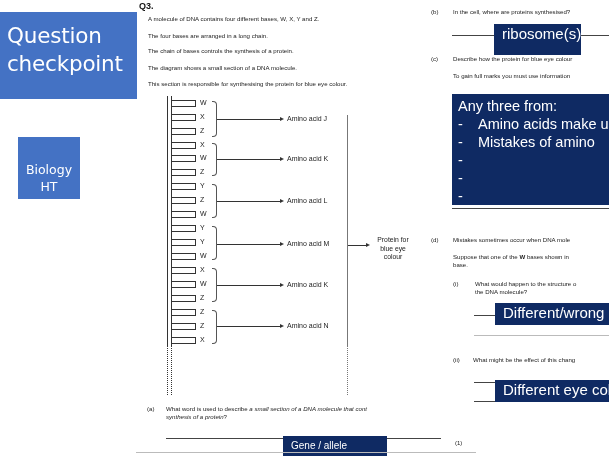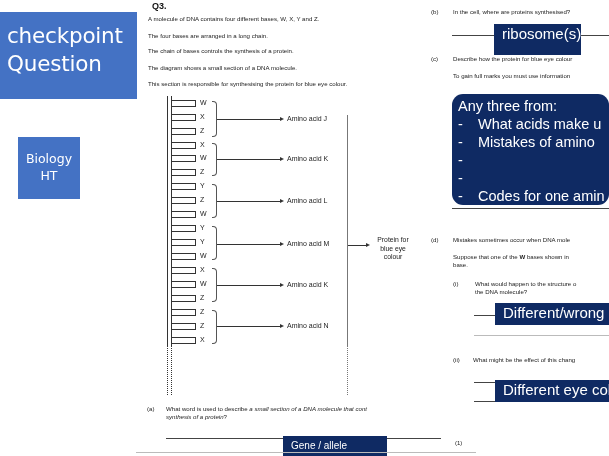--- a/index.html
+++ b/index.html
@@ -1,23 +1,23 @@
 <!DOCTYPE html>
 <html><head>
   <meta charset="utf-8">
   <style>
     * { box-sizing: border-box; margin: 0; padding: 0; }
     html, body { width: 609px; height: 456px; overflow: hidden; background: #ffffff; }
     body { position: relative; font-family: "Liberation Sans", sans-serif; color: #111; }
 
     .panel { position: absolute; background: #4472c4; color: #ffffff; font-family: "DejaVu Sans", sans-serif; }
     .title-box { left: 0; top: 12px; width: 137px; height: 87px; padding: 10px 0 0 7px; font-size: 21.5px; line-height: 28px; letter-spacing: -0.2px; }
-    .subject-box { left: 18px; top: 137px; width: 62px; height: 62px; font-size: 12.5px; line-height: 17px; text-align: center; padding-top: 13px; }
-
-    .q-num { position: absolute; left: 152px; top: 1px; font-size: 9px; font-weight: bold; }
+    .subject-box { left: 18px; top: 137px; width: 62px; height: 62px; font-size: 12.5px; line-height: 17px; text-align: center; padding-top: 24px; }
+
+    .q-num { position: absolute; left: 139px; top: 1px; font-size: 9px; font-weight: bold; }
     .intro { position: absolute; left: 148px; font-size: 6.1px; color: #222; white-space: nowrap; }
 
     
     .strand { position: absolute; left: 167px; top: 96px; width: 5px; height: 299px; border-left: 1px solid #333; border-right: 1px solid #333; }
     .strand-dash { position: absolute; left: 167px; top: 345px; width: 5px; height: 50px; border-left: 1px dotted #333; border-right: 1px dotted #333; background: #fff; }
     .base { position: absolute; left: 172px; width: 24px; height: 7px; border: 1px solid #333; border-left: none; background: #fff; }
     .base-letter { position: absolute; left: 200px; font-size: 7px; color: #222; }
     .brace { position: absolute; left: 212px; width: 5px; border: 1px solid #555; border-left: none; border-radius: 0 4px 4px 0; }
     .arrow-line { position: absolute; left: 217px; width: 65px; height: 1px; background: #333; }
     .arrow-head { position: absolute; width: 0; height: 0; border-top: 2px solid transparent; border-bottom: 2px solid transparent; border-left: 4px solid #333; }
@@ -27,30 +27,30 @@
     .protein-arrow { position: absolute; left: 348px; top: 245px; width: 20px; height: 1px; background: #333; }
     .protein-label { position: absolute; left: 370px; top: 236px; width: 46px; font-size: 6.8px; line-height: 8.5px; text-align: center; color: #222; }
 
     .qpart { position: absolute; font-size: 6.1px; color: #222; white-space: nowrap; }
     .italic { font-style: italic; }
     .answer { position: absolute; background: #0f2a63; color: #ffffff; font-size: 15px; white-space: nowrap; overflow: hidden; padding-left: 8px; line-height: 20px; }
     .rule { position: absolute; height: 1px; background: #444; }
     .rule.light { background: #bbb; }
     .marks { position: absolute; font-size: 6px; color: #222; }
 
-    .answer-list { position: absolute; left: 452px; top: 94px; width: 157px; height: 111px; background: #0f2a63; color: #fff; padding: 3px 0 0 6px; font-size: 14.5px; line-height: 18px; white-space: nowrap; overflow: hidden; border-radius: 11px; }
+    .answer-list { position: absolute; left: 452px; top: 94px; width: 157px; height: 111px; background: #0f2a63; color: #fff; padding: 3px 0 0 6px; font-size: 14.5px; line-height: 18px; white-space: nowrap; overflow: hidden; }
     .answer-list .item { display: flex; }
     .answer-list .dash { width: 20px; }
   </style>
 </head>
 <body>
 
 <div class="panel title-box">
+  <div>Question</div>
   <div>checkpoint</div>
-  <div>Question</div>
 </div>
 <div class="panel subject-box">
   <div>Biology</div>
   <div>HT</div>
 </div>
 
 <div class="q-num">Q3.</div>
 <div class="intro" style="top:15px">A molecule of DNA contains four different bases, W, X, Y and Z.</div>
 <div class="intro" style="top:32px">The four bases are arranged in a long chain.</div>
 <div class="intro" style="top:47px">The chain of bases controls the synthesis of a protein.</div>
@@ -152,35 +152,34 @@
 <div class="rule" style="left:452px;top:35px;width:157px"></div>
 <div class="answer" style="left:494px;top:24px;width:87px;height:31px;font-size:15px">ribosome(s)</div>
 
 <div class="qpart" style="left:431px;top:55px">(c)</div>
 <div class="qpart" style="left:453px;top:55px">Describe how the protein for blue eye colour</div>
 <div class="qpart" style="left:453px;top:72px">To gain full marks you must use information</div>
 <div class="answer-list">
   <div>Any three from:</div>
   <div class="item">
       <span class="dash">-</span>
-      <span>What acids make u</span>
+      <span>Amino acids make u</span>
     </div>
   <div class="item">
       <span class="dash">-</span>
       <span>Mistakes of amino</span>
     </div>
   <div class="item">
       <span class="dash">-</span>
     </div>
   <div class="item">
       <span class="dash">-</span>
     </div>
   <div class="item">
       <span class="dash">-</span>
-      <span>Codes for one amin</span>
     </div>
 </div>
 <div class="rule" style="left:452px;top:208px;width:157px"></div>
 
 <div class="qpart" style="left:431px;top:236px">(d)</div>
 <div class="qpart" style="left:453px;top:236px">Mistakes sometimes occur when DNA mole</div>
 <div class="qpart" style="left:453px;top:253px">
   <span>Suppose that one of the </span><b>W</b><span> bases shown in</span>
 </div>
 <div class="qpart" style="left:453px;top:261px">base.</div>

